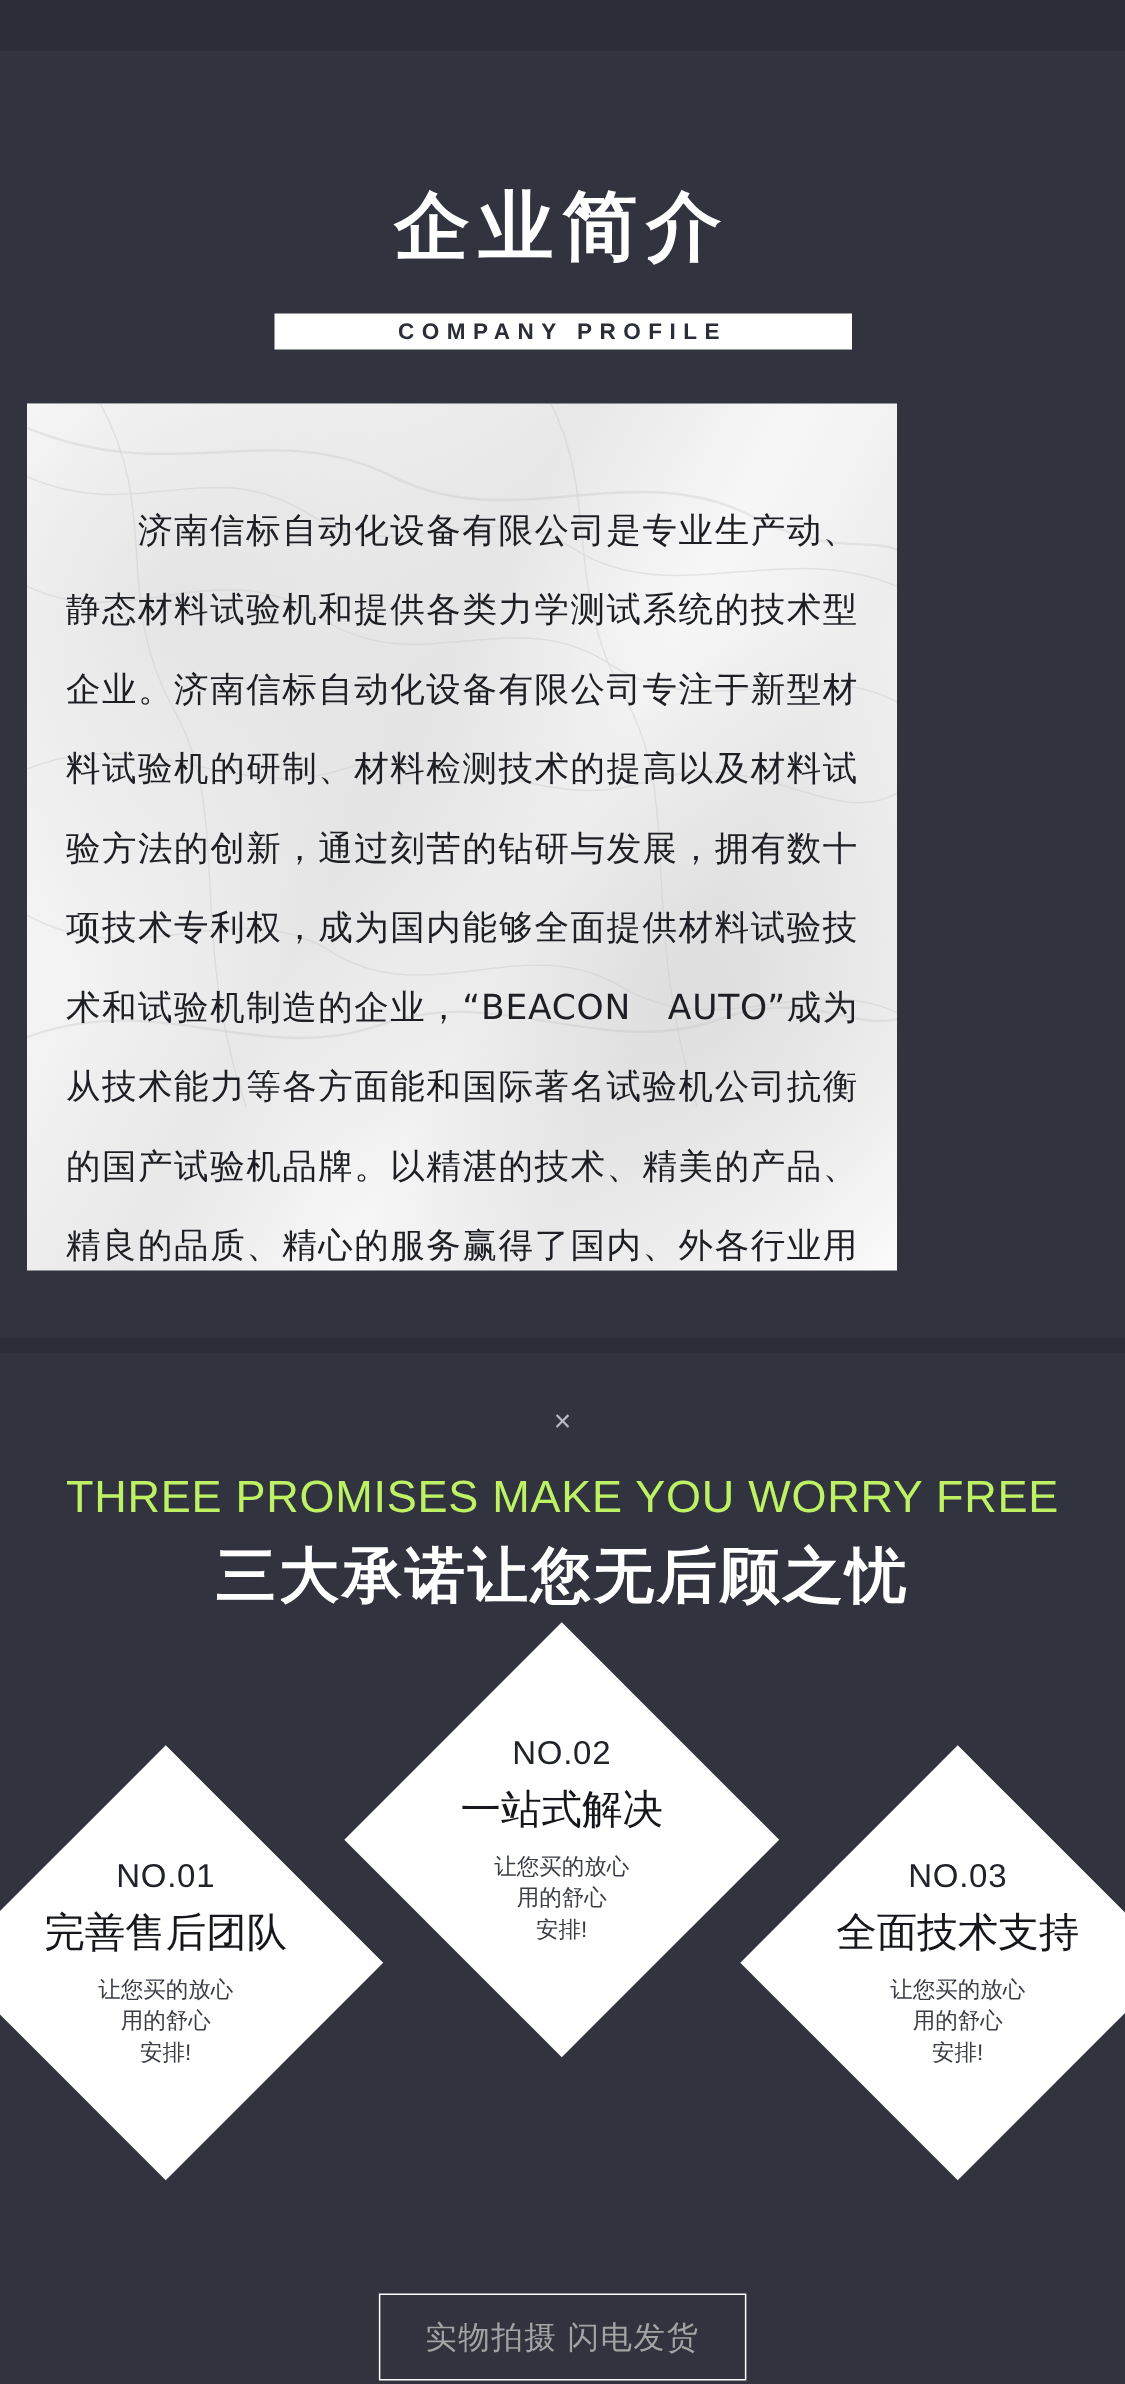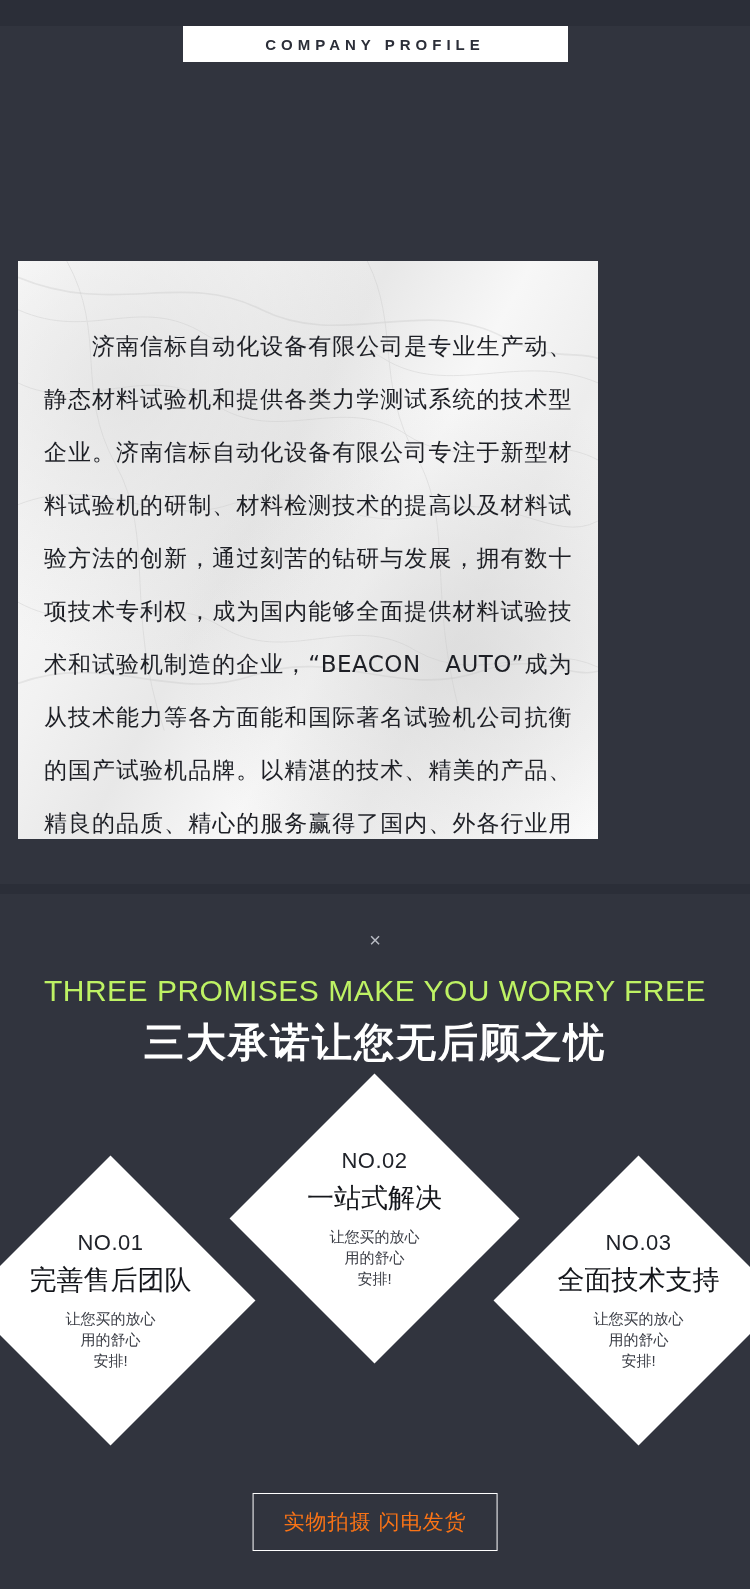--- a/index.html
+++ b/index.html
@@ -34,21 +34,21 @@
     font-size: 50px;
     font-weight: bold;
     letter-spacing: 6px;
     color: #ffffff;
     padding-top: 92px;
     line-height: 1;
   }
   .profile-subtitle-bar {
     margin: 26px auto 0 auto;
     width: 385px;
-    height: 36px;
+    height: 24px;
     background: #ffffff;
     color: #2b2e38;
     font-size: 15px;
     letter-spacing: 5px;
     font-weight: bold;
     display: flex;
     align-items: center;
     justify-content: center;
     box-sizing: border-box;
   }
@@ -167,37 +167,38 @@
   }
 
   .d1 { left: 8px;  top: 92px; }
   .d2 { left: 272px; top: 10px; }
   .d3 { left: 536px; top: 92px; }
 
   .footer-badge {
     position: absolute;
     left: 50%;
     transform: translateX(-50%);
-    bottom: 64px;
+    bottom: 36px;
     border: 1px solid #ffffff;
     padding: 14px 30px;
     font-size: 21px;
     letter-spacing: 1px;
-    color: #f97316;
+    color: #a3a3a3;
     background: transparent;
     white-space: nowrap;
   }
 </style>
 </head>
 <body>
 
 <div class="page">
 
   <section class="section-profile">
 
+    <h1 class="profile-title">企业简介</h1>
 
     <div class="profile-subtitle-bar">
       <span>COMPANY PROFILE</span>
     </div>
 
     <div class="profile-card">
       <svg class="veins" viewBox="0 0 714 578" preserveAspectRatio="none">
         <g fill="none" stroke="#c9c9c9" stroke-width="1.2" opacity="0.75">
           <path d="M0,60 C90,100 150,40 230,90 C310,140 370,70 450,120 C530,170 620,110 714,150"></path>
           <path d="M0,150 C80,190 160,120 240,175 C320,230 400,160 480,215 C560,265 640,205 714,245"></path>

